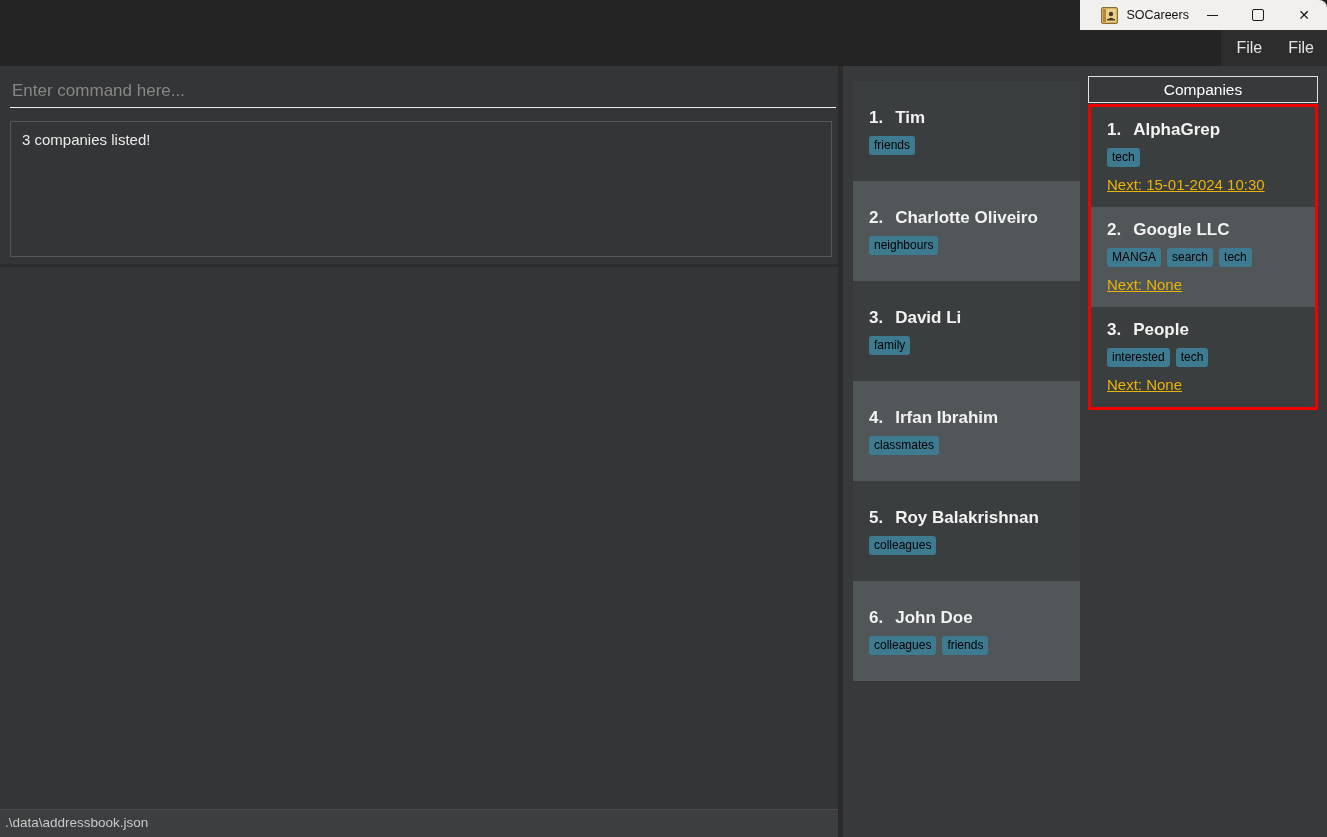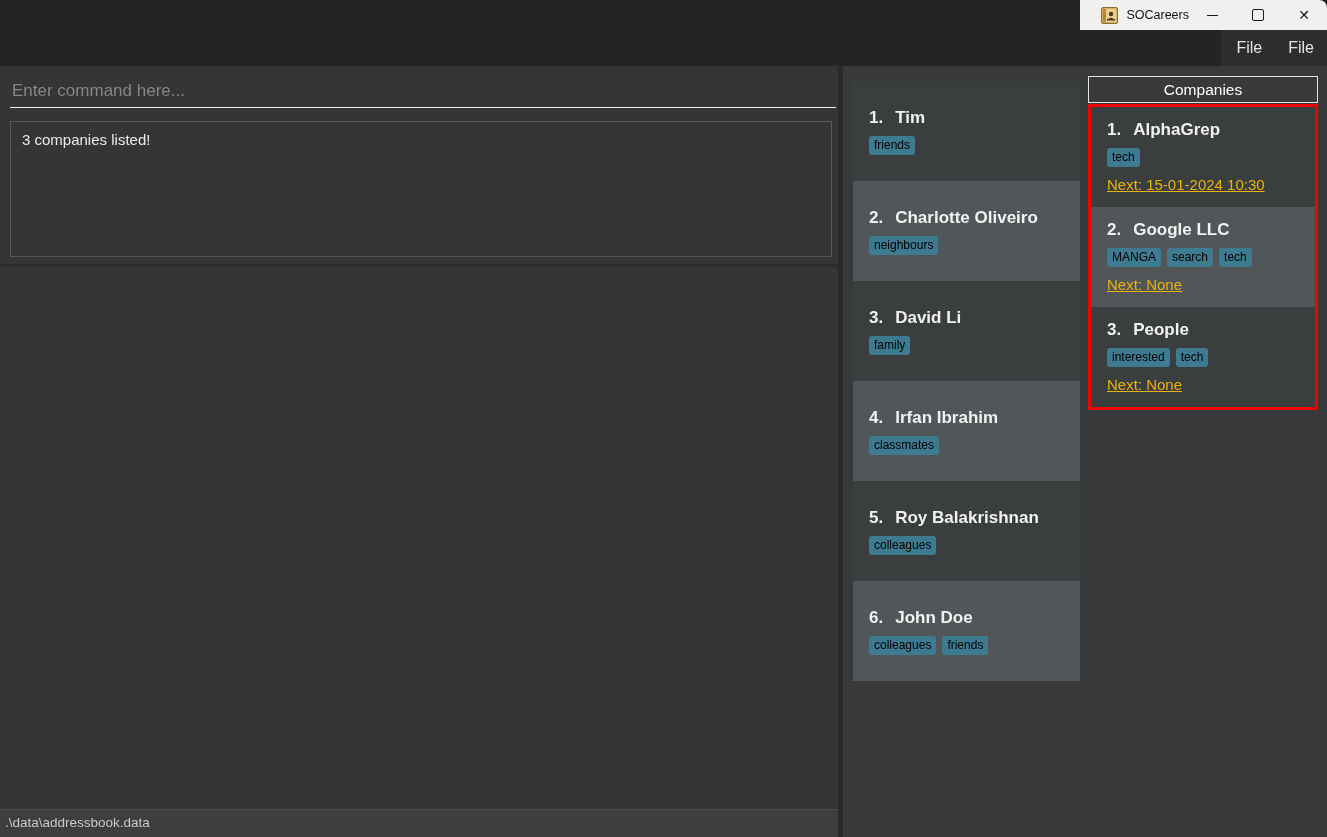--- a/index.html
+++ b/index.html
@@ -98,21 +98,21 @@
     <div class="left-pane">
       <div class="command-area">
         <input class="command-input" type="text" placeholder="Enter command here..." style="">
       </div>
       <div class="result-box">
         <span>3 companies listed!</span>
       </div>
       <div class="left-divider"></div>
       <div class="left-fill"></div>
       <div class="statusbar">
-        <span>.\data\addressbook.data</span>
+        <span>.\data\addressbook.json</span>
       </div>
     </div>
 
     <div class="vseam"></div>
 
     <div class="right-pane">
 
       <div class="col col-people">
         <div class="list" id="people-list">
             <div class="card person dark">

